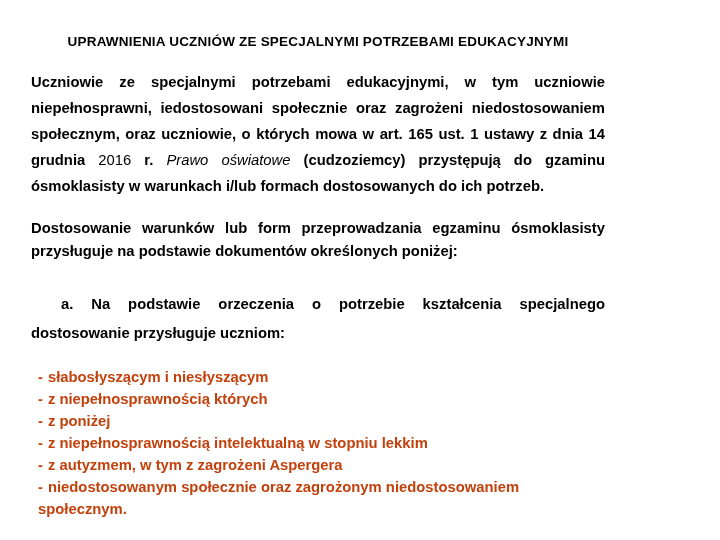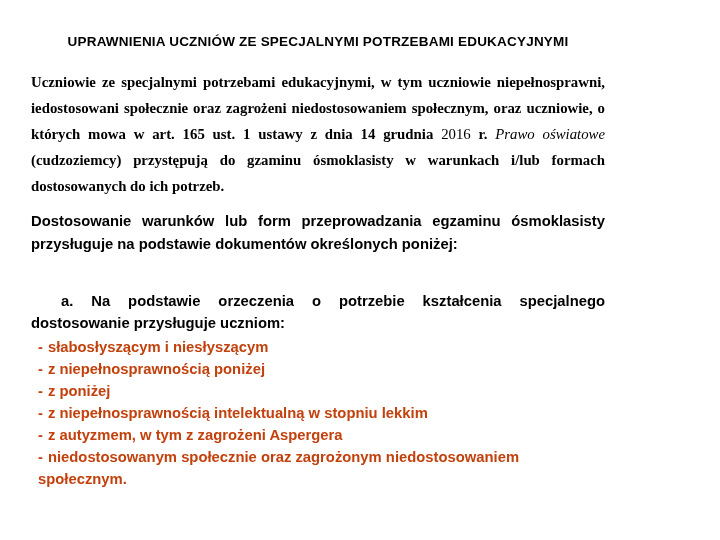--- a/index.html
+++ b/index.html
@@ -31,33 +31,32 @@
   }
   .para {
     margin: 0;
     font-size: 14.8px;
     font-weight: bold;
     color: #000000;
   }
   .para-intro {
     text-align: justify;
     line-height: 26px;
-    margin-bottom: 11px;
-    font-family: Liberation Serif, serif;
+    margin-bottom: 18px;
   }
   .para-docs {
     text-align: justify;
     line-height: 23px;
-    margin-bottom: 34px;
+    margin-bottom: 27px;
   }
   .para-item-a {
     text-align: justify;
-    line-height: 22px;
+    line-height: 29px;
     text-indent: 30px;
-    margin-bottom: 2px;
+    margin-bottom: 18px;
   }
   .year-regular {
     font-weight: normal;
   }
   .law-italic {
     font-weight: normal;
     font-style: italic;
   }
   .list {
     list-style: none;
@@ -89,21 +88,21 @@
 
   <p class="para para-item-a">
     <span>a.</span><span> Na podstawie orzeczenia o potrzebie kształcenia specjalnego dostosowanie przysługuje uczniom:</span>
   </p>
 
   <ul class="list">
     <li>
       <span class="dash">-</span><span>słabosłyszącym i niesłyszącym</span>
     </li>
     <li>
-      <span class="dash">-</span><span>z niepełnosprawnością poniżej</span>
+      <span class="dash">-</span><span>z niepełnosprawnością których</span>
     </li>
     <li>
       <span class="dash">-</span><span>z poniżej</span>
     </li>
     <li>
       <span class="dash">-</span><span>z niepełnosprawnością intelektualną w stopniu lekkim</span>
     </li>
     <li>
       <span class="dash">-</span><span>z autyzmem, w tym z zagrożeni Aspergera</span>
     </li>

